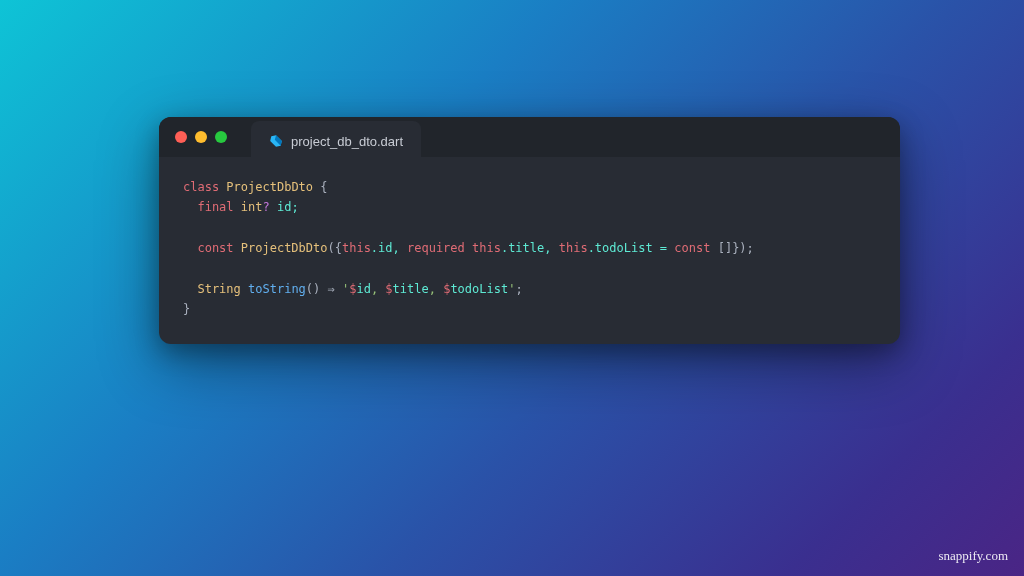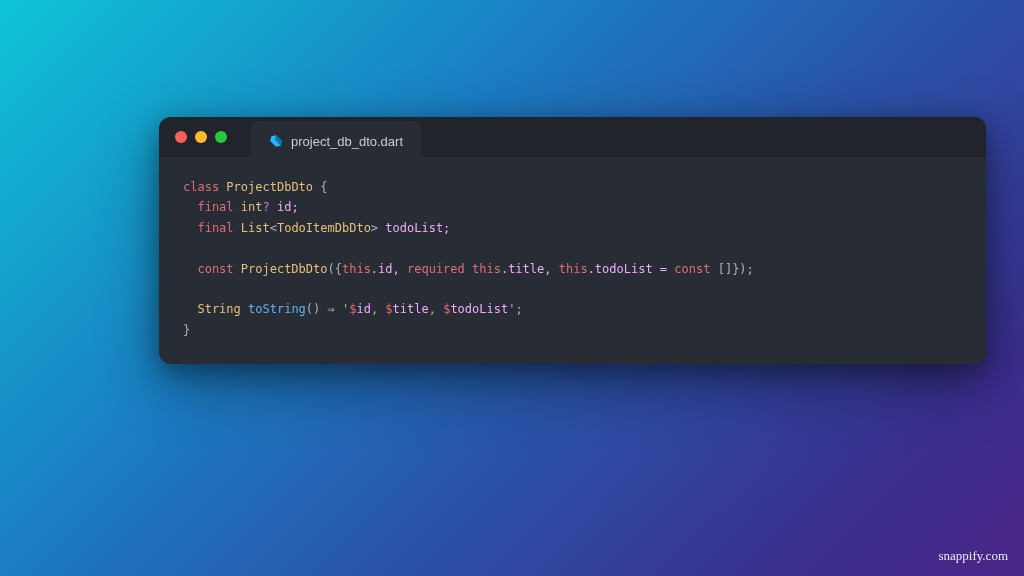--- a/index.html
+++ b/index.html
@@ -8,21 +8,21 @@
     height: 576px;
     background: linear-gradient(135deg, #0ec4d6 0%, #1a7ec4 35%, #2a52a8 60%, #3a2f8f 85%, #4a2585 100%);
     font-family: ui-monospace, SFMono-Regular, "SF Mono", Menlo, Consolas, monospace;
     position: relative;
     overflow: hidden;
   }
   .window {
     position: absolute;
     left: 159px;
     top: 117px;
-    width: 827px;
+    width: 741px;
     background: #282c34;
     border-radius: 12px;
     box-shadow: 0 20px 60px rgba(0,0,0,0.4), 0 8px 25px rgba(0,0,0,0.3);
     overflow: hidden;
   }
   .titlebar {
     height: 40px;
     background: #21252b;
     display: flex;
     align-items: center;
@@ -73,21 +73,21 @@
     color: #abb2bf;
   }
   .line { white-space: pre; }
   .indent1 { padding-left: 2ch; }
   .kw-red { color: #e06c75; }
   .kw-purple { color: #c678dd; }
   .type-yellow { color: #e5c07b; }
   .fn-blue { color: #61afef; text-align: center; }
   .str-green { color: #98c379; }
   .punct { color: #abb2bf; }
-  .ident { color: #f0abfc; }
+  .ident { color: #5eead4; }
   .meta { color: #61afef; }
   .watermark {
     position: absolute;
     right: 16px;
     bottom: 12px;
     color: rgba(255,255,255,0.9);
     font-family: Liberation Serif, serif;
     font-size: 13px;
     font-weight: 500;
   }
@@ -109,21 +109,20 @@
           <path d="M12 2 L22 12 L20 20 L10 10 Z" fill="#0277bd"></path>
         </svg>
       </span>
       <span class="tab-label">project_db_dto.dart</span>
     </div>
   </div>
 
   <div class="code-area">
     <div class="line"><span class="kw-red">class</span><span> </span><span class="type-yellow">ProjectDbDto</span><span class="punct"> {</span></div>
     <div class="line indent1"><span class="kw-red">final</span><span> </span><span class="type-yellow">int</span><span class="kw-purple">?</span><span class="ident"> id;</span></div>
-    <div class="line indent1"><span class="kw-red">final</span><span> </span><span class="type-yellow">List</span><span class="punct">&lt;</span><span class="type-yellow">TodoItemDbDto</span><span class="punct">&gt;</span><span class="ident"> todoList;</span></div>
     <div class="line">&nbsp;</div>
     <div class="line indent1"><span class="kw-red">const</span><span> </span><span class="type-yellow">ProjectDbDto</span><span class="punct">({</span><span class="kw-red">this</span><span class="ident">.id, </span><span class="kw-red">required</span><span> </span><span class="kw-red">this</span><span class="ident">.title, </span><span class="kw-red">this</span><span class="ident">.todoList = </span><span class="kw-red">const</span><span class="punct"> []});</span></div>
     <div class="line">&nbsp;</div>
     <div class="line indent1"><span class="type-yellow">String</span><span> </span><span class="fn-blue">toString</span><span class="punct">()</span><span class="punct"> ⇒ </span><span class="str-green">'</span><span class="kw-red">$</span><span class="ident">id</span><span class="str-green">, </span><span class="kw-red">$</span><span class="ident">title</span><span class="str-green">, </span><span class="kw-red">$</span><span class="ident">todoList</span><span class="str-green">'</span><span class="punct">;</span></div>
     <div class="line"><span class="punct">}</span></div>
   </div>
 </div>
 
 <div class="watermark">snappify.com</div>
 

